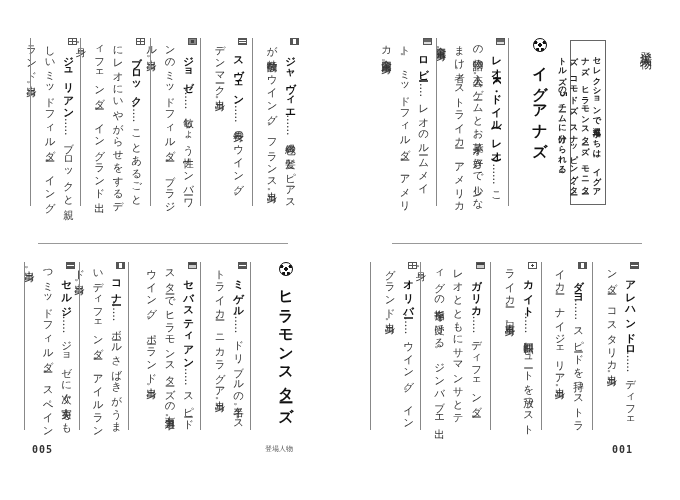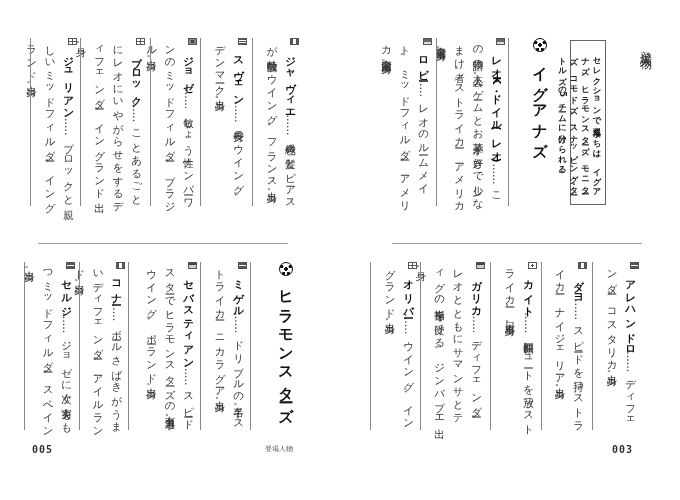--- a/index.html
+++ b/index.html
@@ -106,21 +106,21 @@
   <div class="entry" style="left:90px; top:262px; height:170px; width:56px;">
     <span class="flag band"></span><span class="name">ガリカ</span><span class="dots">……</span><span class="desc">ディフェンダー。レオとともにサマンサとティグの指導を受ける。ジンバブエ出身。</span>
   </div>
   <div class="vsep" style="left:80px; top:262px; height:168px;"></div>
 
   <div class="entry" style="left:40px; top:262px; height:170px; width:38px;">
     <span class="flag cross"></span><span class="name">オリバー</span><span class="dots">……</span><span class="desc">ウイング。イングランド出身。</span>
   </div>
   <div class="vsep" style="left:30px; top:262px; height:168px;"></div>
 
-  <div class="page-number" style="left:272px; top:444px;">003</div>
+  <div class="page-number" style="left:272px; top:444px;">001</div>
 </div>
 
 <div class="page page-left">
   <div class="entry" style="left:262px; top:38px; height:170px; width:38px;">
     <span class="flag tri"></span><span class="name">ジャヴィエ</span><span class="dots">……</span><span class="desc">緑色の髪とピアスが特徴的なウイング。フランス出身。</span>
   </div>
   <div class="vsep" style="left:252px; top:38px; height:168px;"></div>
 
   <div class="entry" style="left:210px; top:38px; height:170px; width:38px;">
     <span class="flag stripes"></span><span class="name">スヴェン</span><span class="dots">……</span><span class="desc">長身のウイング。デンマーク出身。</span>

